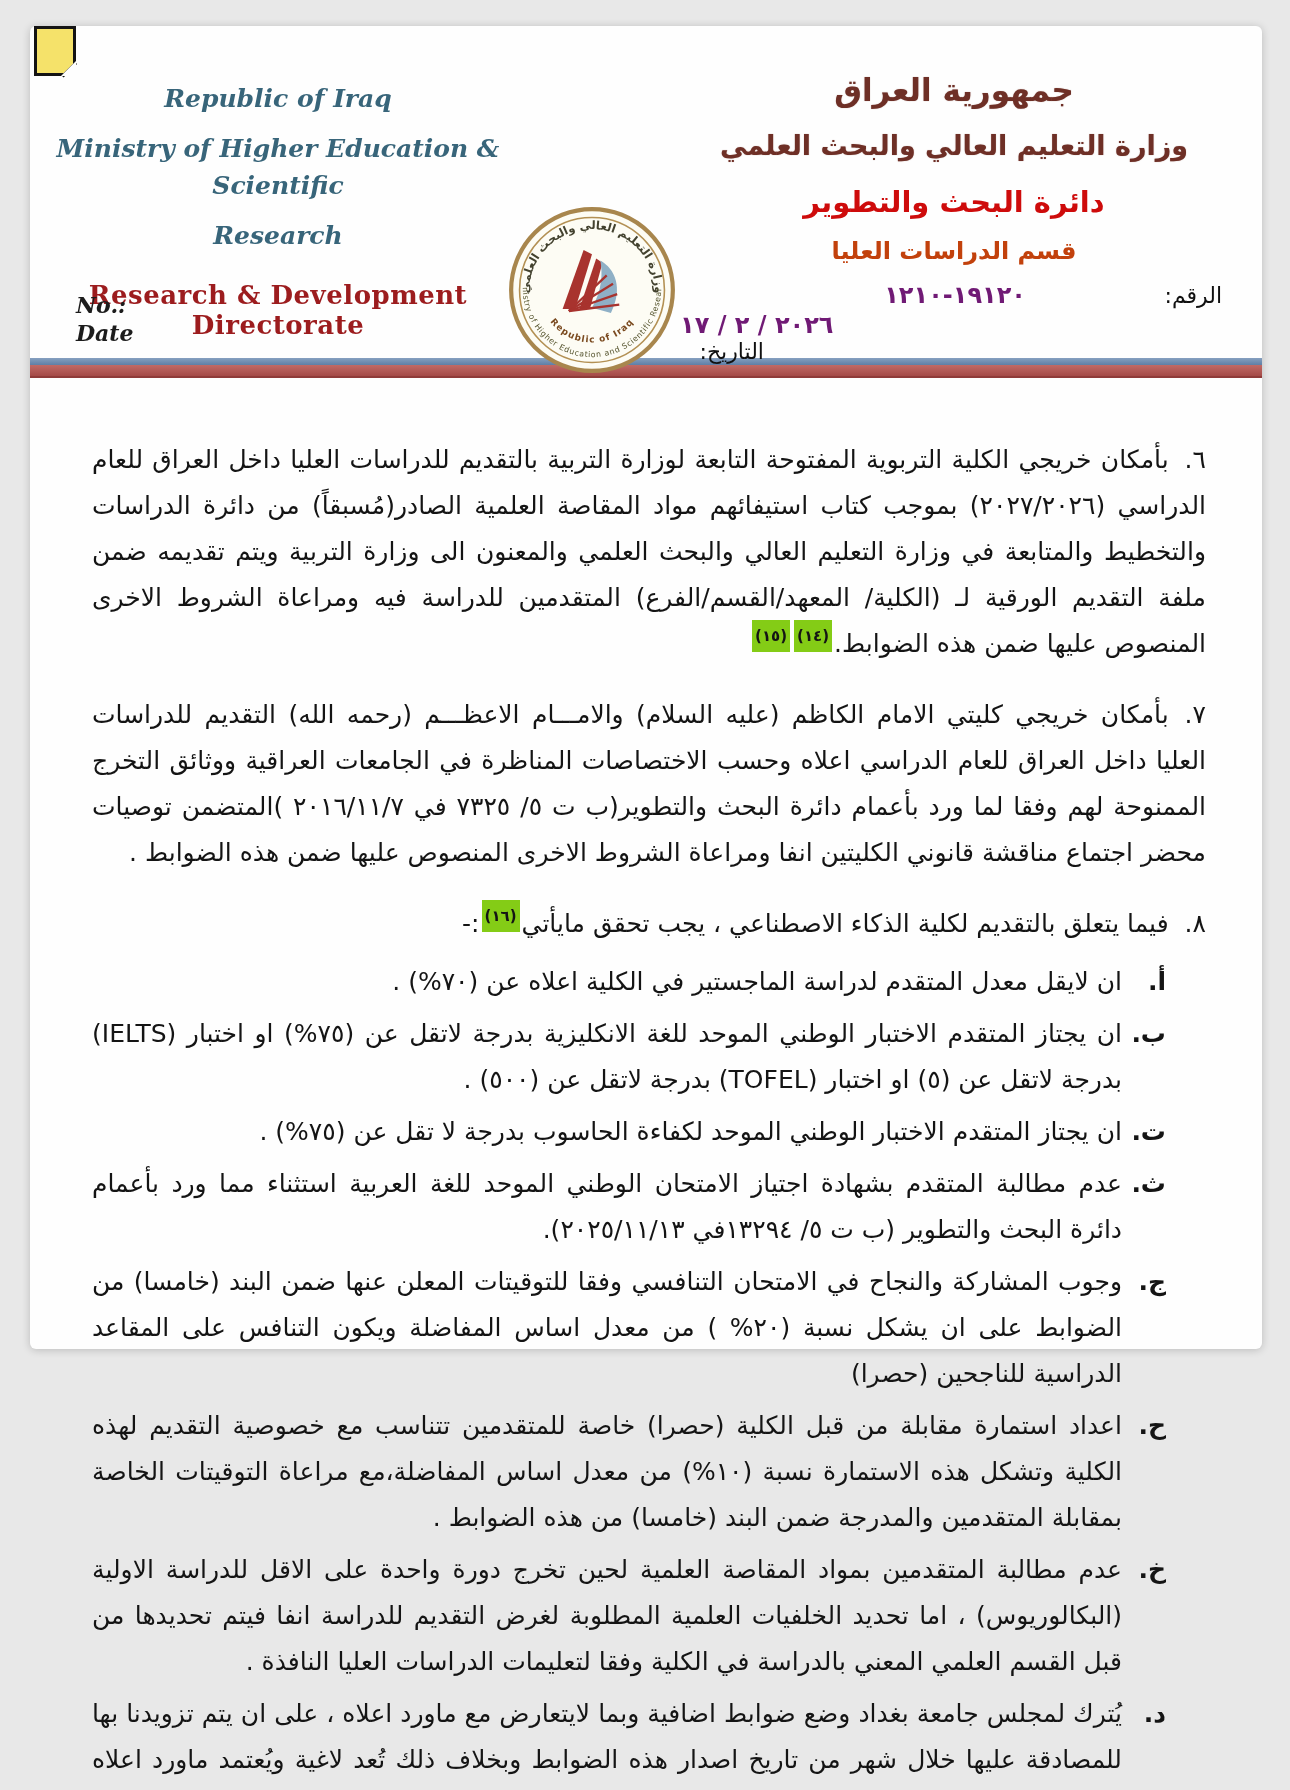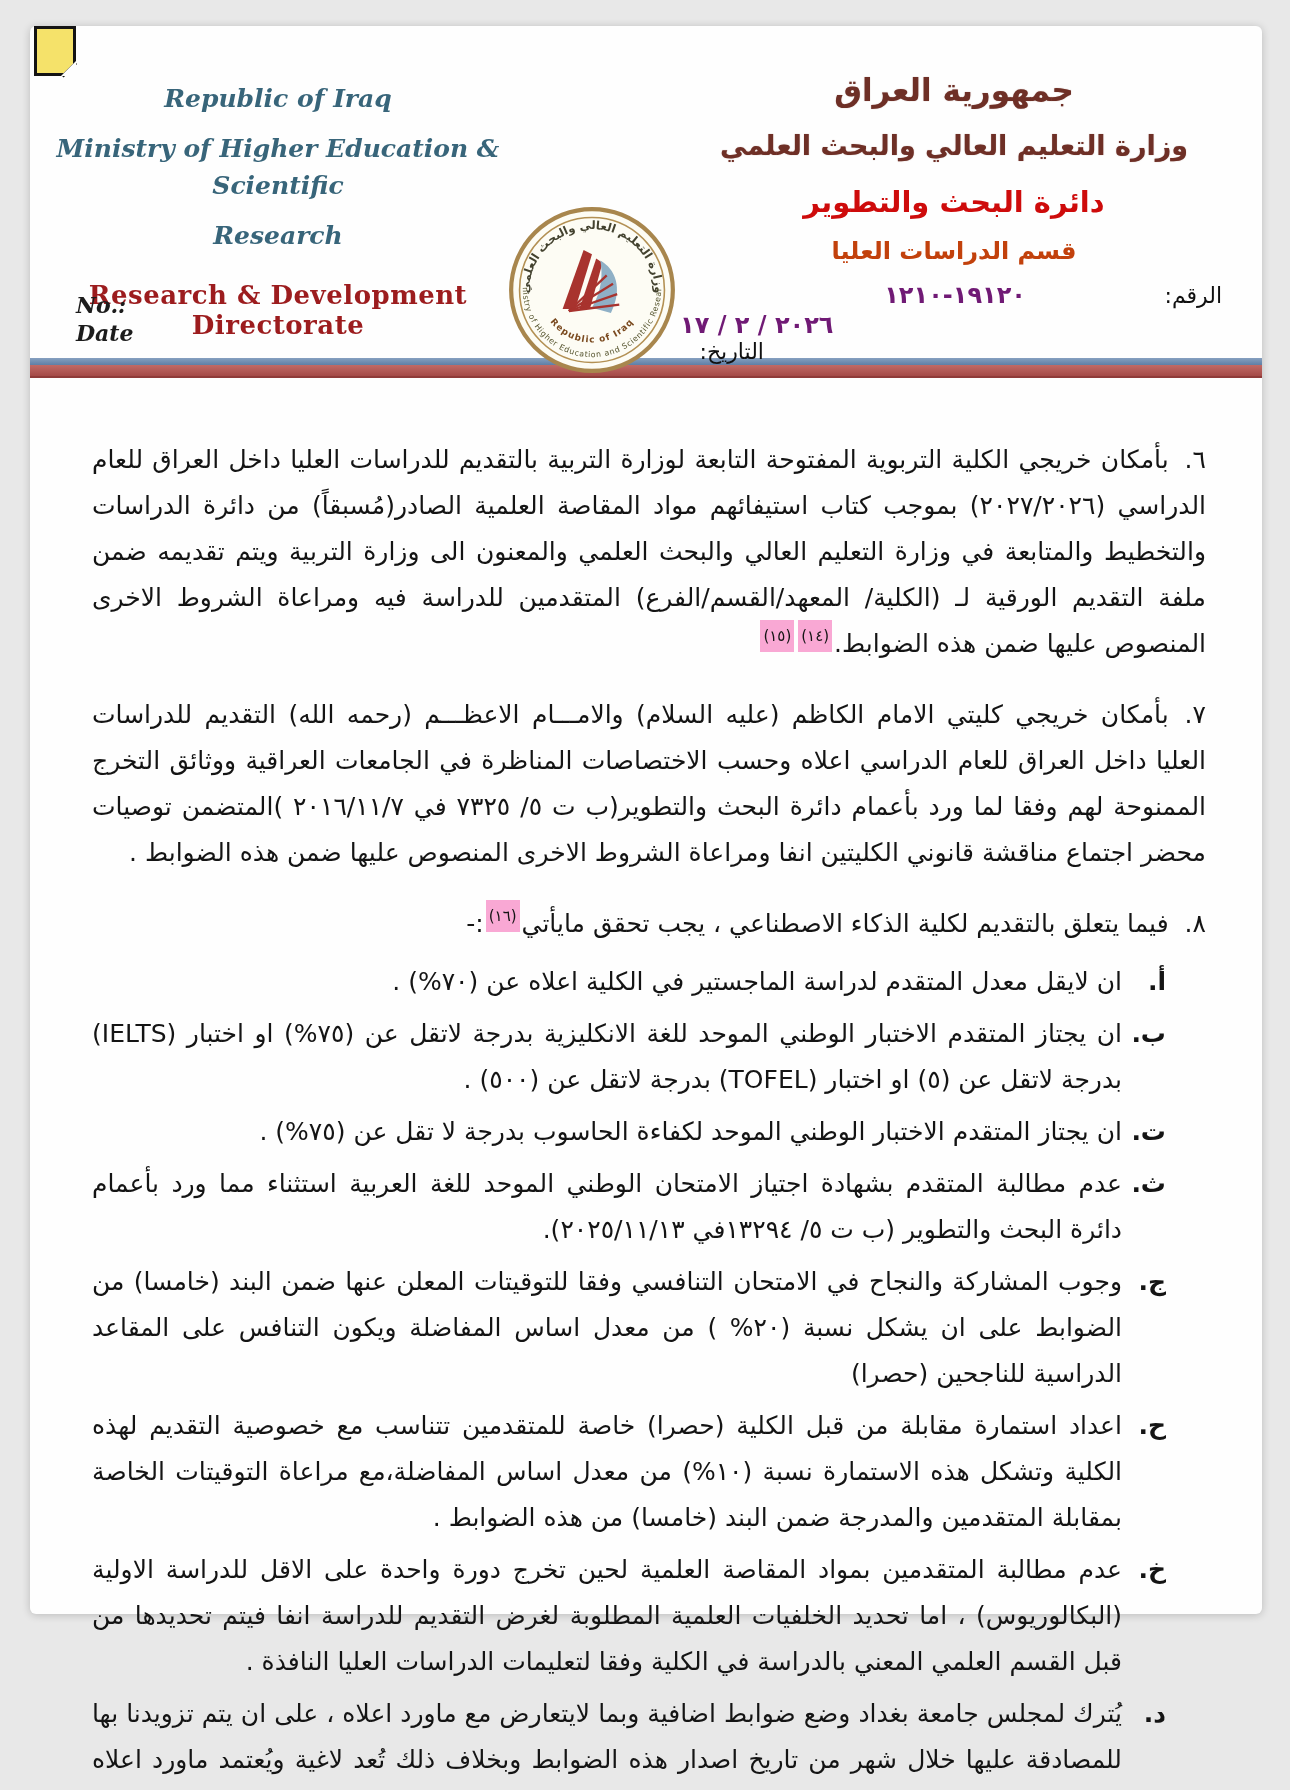--- a/index.html
+++ b/index.html
@@ -3,21 +3,21 @@
 <meta charset="utf-8">
 <style>
   html,body{margin:0;padding:0;}
   body{
     width:1290px;height:1790px;position:relative;
     background:#e8e8e8;
     font-family:"DejaVu Sans", sans-serif;
     overflow:hidden;
   }
   .page{
-    position:absolute;left:30px;top:26px;width:1232px;height:1588px;
+    position:absolute;left:30px;top:26px;width:1232px;height:1323px;
     background:#fefefe;border-radius:6px;
     box-shadow:0 1px 8px rgba(0,0,0,.20);
   }
   
   .sticky{
     position:absolute;top:0px;left:4px;width:36px;height:44px;
     background:#f5e26a;border:3px solid #141414;z-index:5;
   }
   .sticky::after{
     content:'';position:absolute;right:-3px;bottom:-3px;
@@ -56,21 +56,21 @@
   
   .divider-blue{height:7px;background:linear-gradient(#86a0c0,#5f7fa6);}
   .divider-red{height:11px;background:linear-gradient(#c06a66,#a54a47);border-bottom:2px solid #8f3b39;}
   
   .doc-body{padding:34px 56px 0 62px;direction:rtl;text-align:justify;
     font-size:25px;line-height:1.84;color:#141414;}
   .item{margin-bottom:12px;}
   .item .marker{margin-left:16px;}
   .sub{position:relative;margin-right:38px;padding-right:46px;margin-bottom:6px;}
   .sub .marker{position:absolute;right:2px;top:0;font-weight:bold;}
-  .fn{background:#f9a8d4;font-size:15px;font-weight:normal;
+  .fn{background:#84cc16;font-size:15px;font-weight:bold;
     vertical-align:11px;padding:7px 3px;margin:0 2px;unicode-bidi:isolate;}
   .suffix{unicode-bidi:isolate;}
 </style>
 </head>
 <body>
 
 <div class="page">
 
   <div class="sticky"></div>
 

